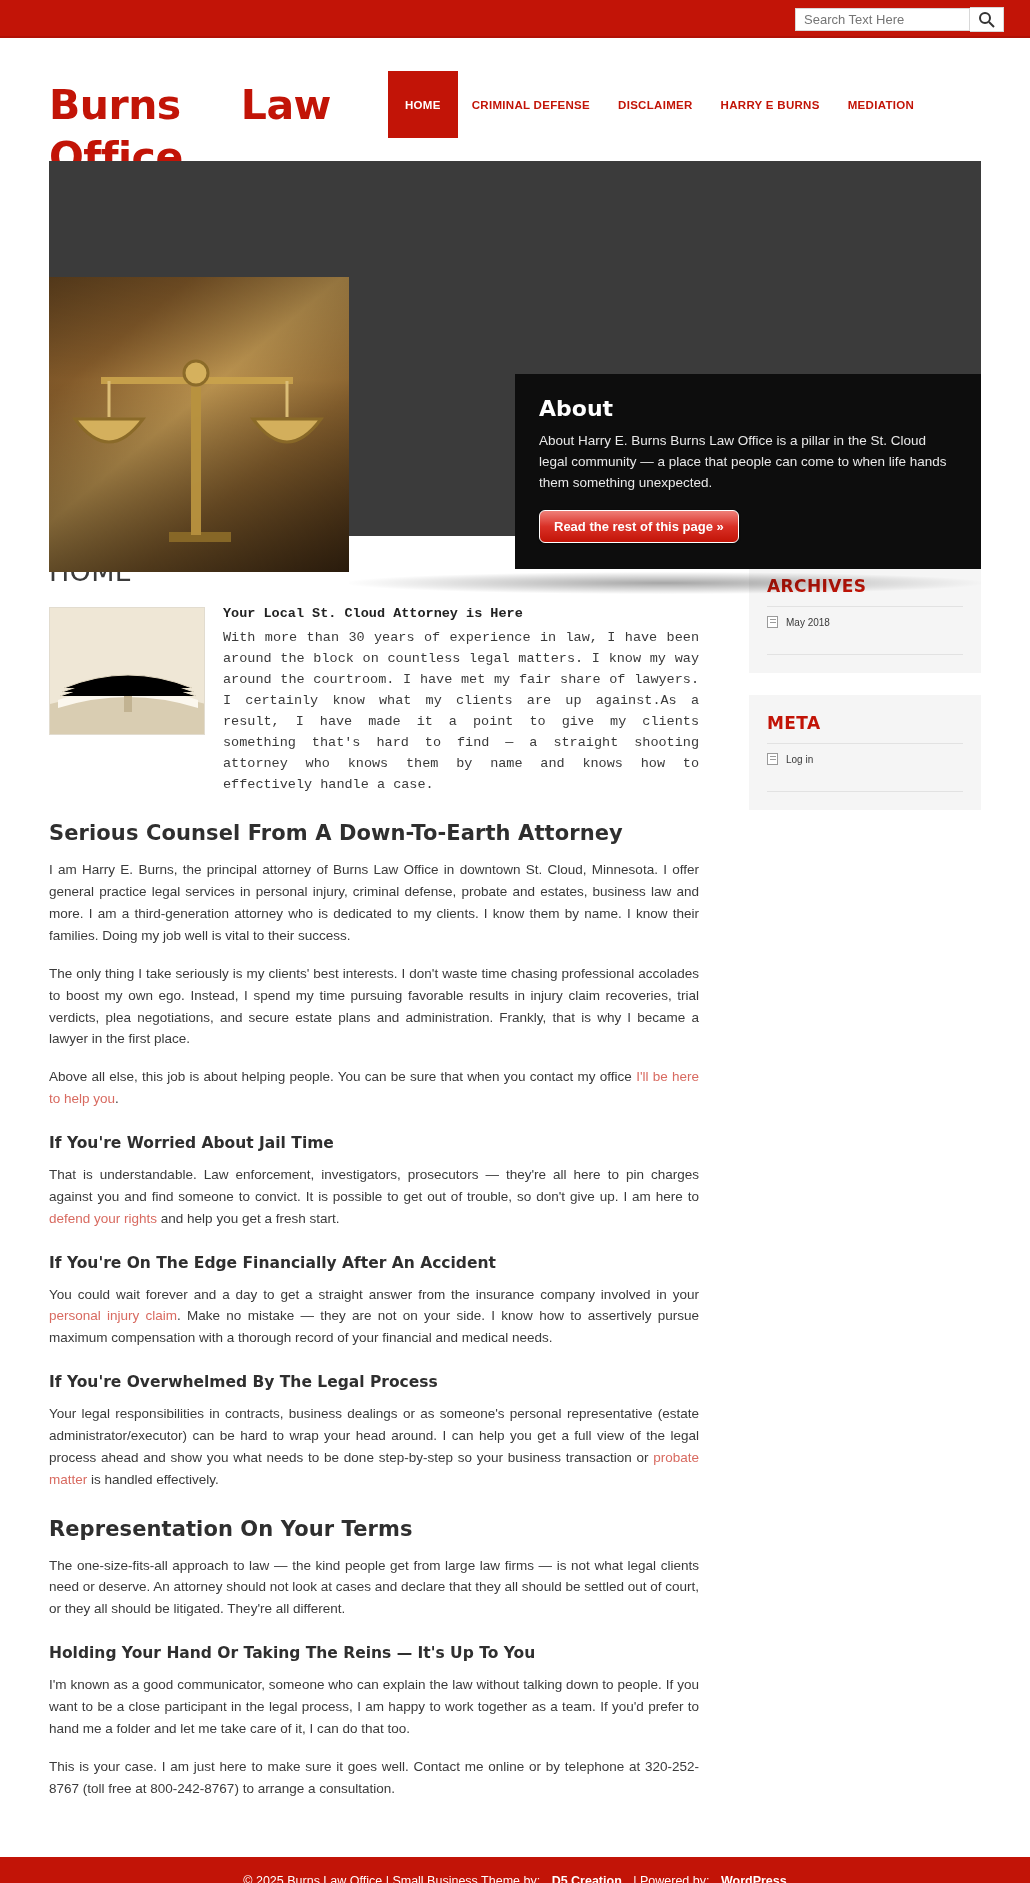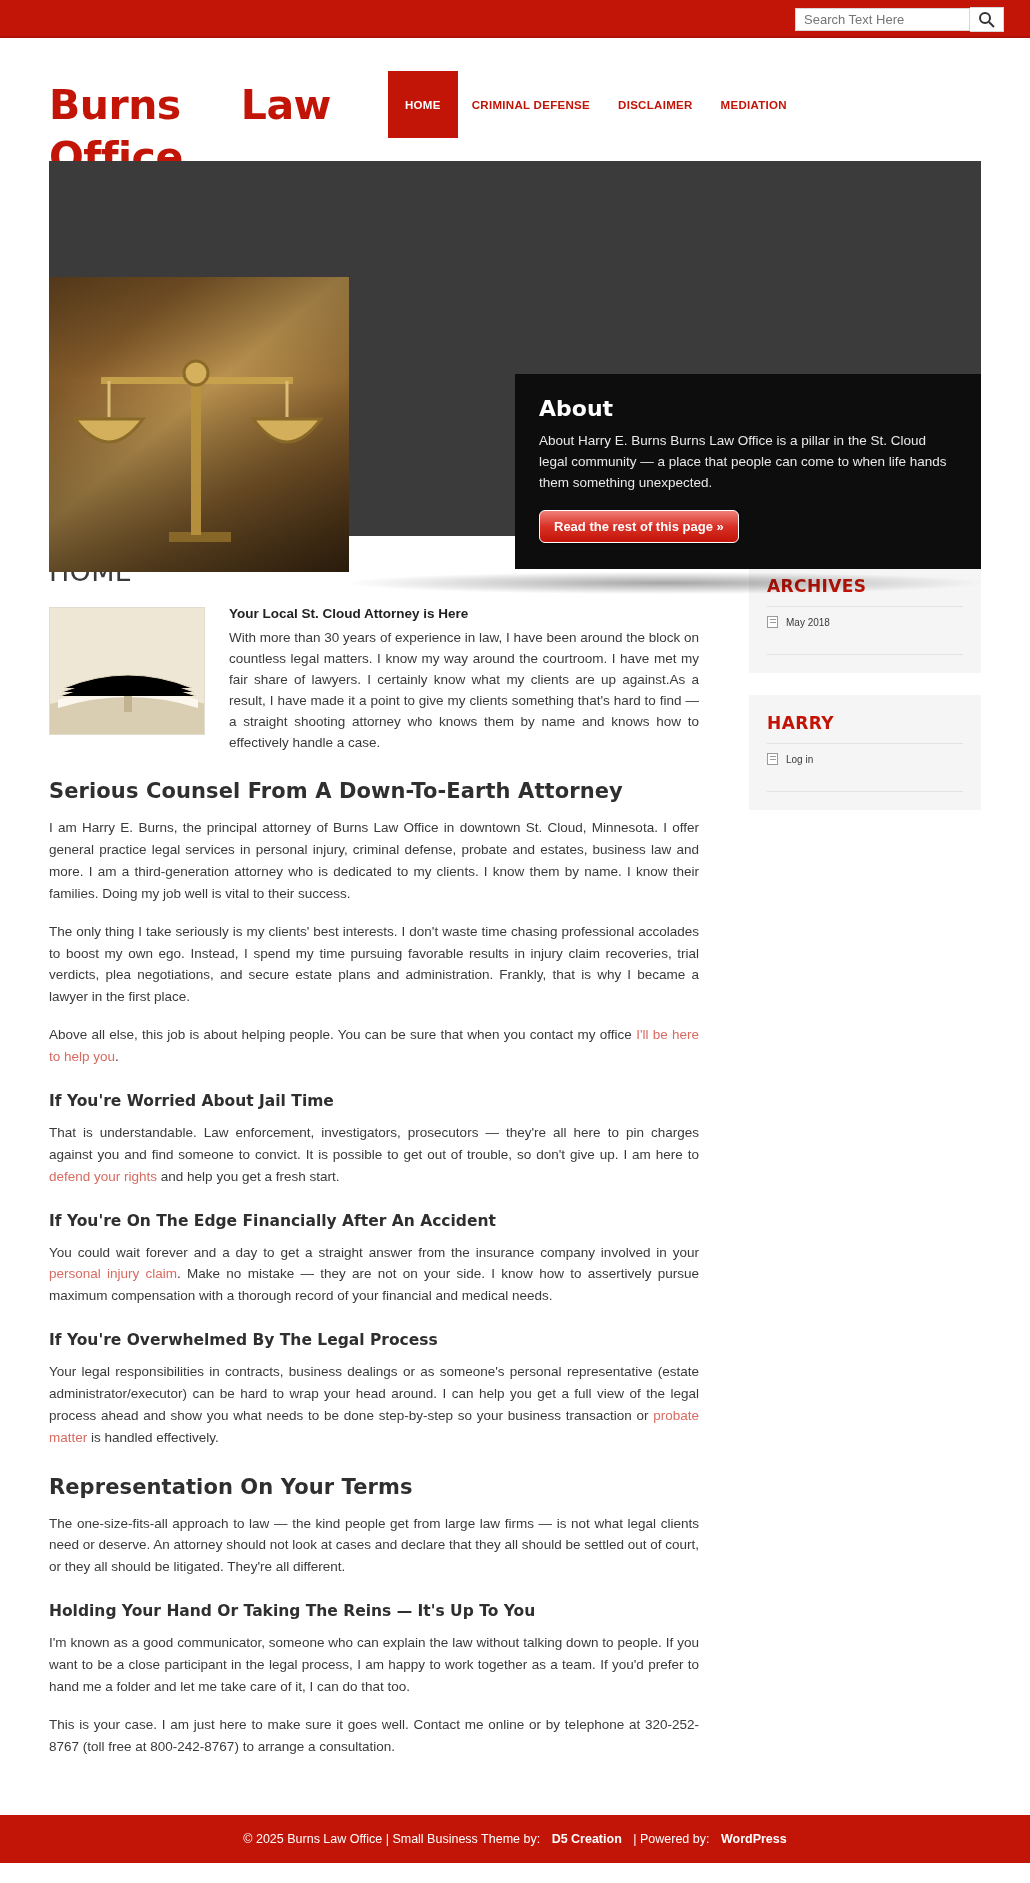--- a/index.html
+++ b/index.html
@@ -185,21 +185,21 @@
 
   .page-title {
     font-family: "DejaVu Sans", sans-serif;
     font-size: 27px;
     font-weight: normal;
     color: #3b3b3b;
     margin: 12px 0 16px 0;
     letter-spacing: 0.3px;
   }
 
-  .intro { display: flex; gap: 24px; margin-bottom: 18px; }
+  .intro { display: flex; gap: 18px; margin-bottom: 18px; font-family: Liberation Mono, monospace; }
   .intro-img {
     width: 156px;
     height: 128px;
     flex: none;
     margin-top: 4px;
     background:
       linear-gradient(180deg, #f3ecdf 0%, #e6dcc8 48%, #cfc3a8 100%);
     border: 1px solid #e2dccf;
     position: relative;
     overflow: hidden;
@@ -302,20 +302,21 @@
 <div class="header">
   <div class="logo">
     <span class="l1">Burns</span><span class="l2">Law</span><br>
     <span class="l3">Office</span>
   </div>
 
   <nav class="nav">
     <a class="nav-item active">HOME</a>
     <a class="nav-item">CRIMINAL DEFENSE</a>
     <a class="nav-item">DISCLAIMER</a>
+    <a class="nav-item">HARRY E BURNS</a>
     <a class="nav-item">MEDIATION</a>
   </nav>
 </div>
 
 <div class="hero">
   <div class="hero-photo">
     <svg class="scale-svg" width="300" height="295" viewBox="0 0 300 295">
       <g stroke="#b9933f" stroke-width="3" fill="none" opacity="0.95">
         <rect x="120" y="255" width="62" height="10" fill="#8a6a28" stroke="none"></rect>
         <rect x="142" y="110" width="10" height="148" fill="#b9933f" stroke="none"></rect>
@@ -387,21 +388,21 @@
       <h3>ARCHIVES</h3>
       <ul>
         <li>
           <span class="li-icon"></span>
           <a>May 2018</a>
         </li>
       </ul>
     </div>
 
     <div class="widget">
-      <h3>HARRY</h3>
+      <h3>META</h3>
       <ul>
         <li>
           <span class="li-icon"></span>
           <a>Log in</a>
         </li>
       </ul>
     </div>
 
   </aside>
 </div>

